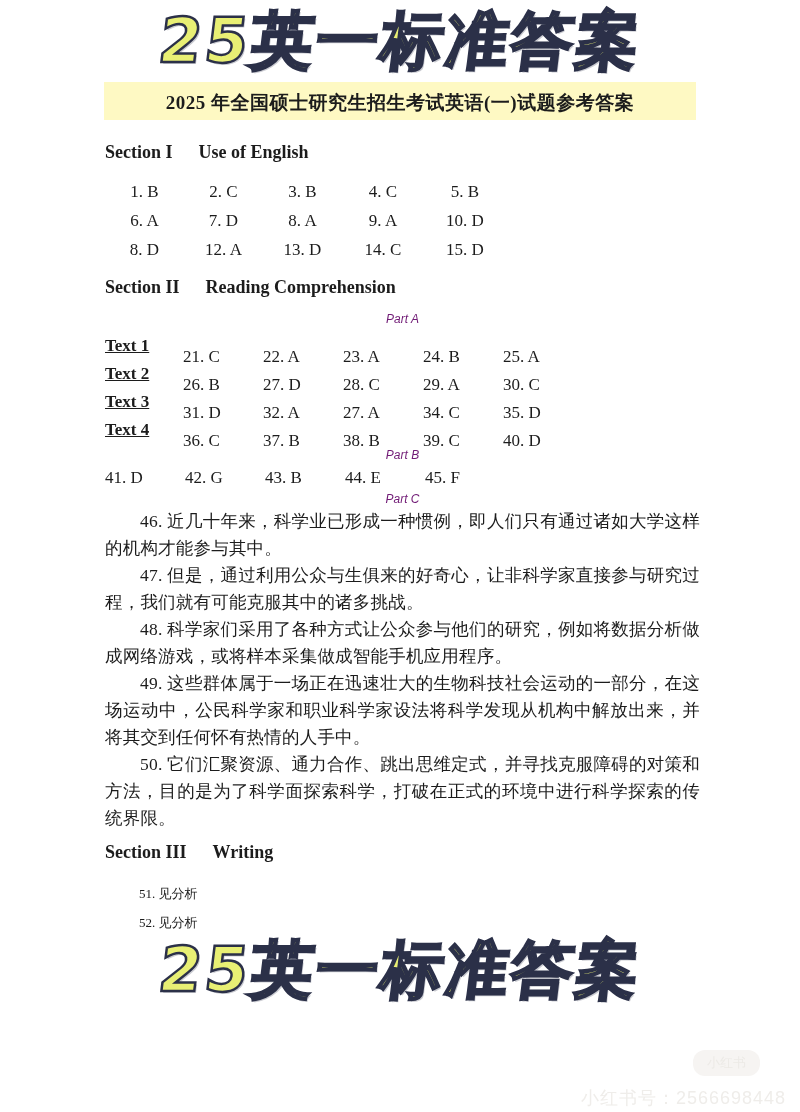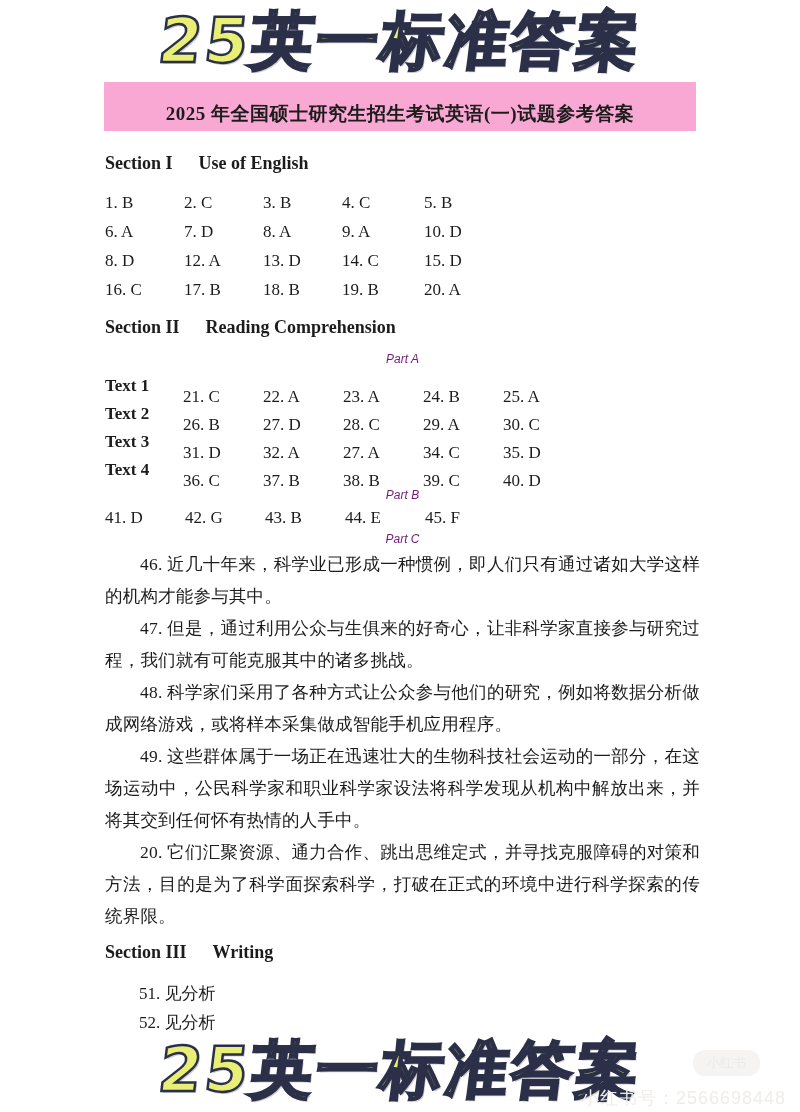--- a/index.html
+++ b/index.html
@@ -28,23 +28,23 @@
     color:#e8ef74;
     -webkit-text-stroke:2.5px #2b3048;
     text-shadow:2px 2px 0 rgba(43,48,72,.25);
   }
   .banner.bottom { margin-top:2px; }
 
   
   .header-bar {
     width:592px;
     margin:10px auto 0;
-    background:#f9a8d4;
+    background:#fef9c3;
     text-align:center;
-    padding:19px 6px 4px;
+    padding:8px 6px 4px;
   }
   .header-bar .header-title {
     font-weight:bold;
     font-size:19px;
     letter-spacing:.5px;
   }
 
   .content { margin:0 100px 0 105px; }
 
   .section-head {
@@ -60,42 +60,42 @@
     text-align:center;
     font-family:"Liberation Sans","DejaVu Sans",sans-serif;
     font-size:12px;
     color:#701a75;
     font-style:italic;
   }
   .part-a-label { margin-top:14px; margin-bottom:6px; }
   .part-b-label { margin-top:4px; margin-bottom:2px; }
   .part-c-label { margin-bottom:2px; }
 
-  .ans-grid { margin-top:14px; }
+  .ans-grid { margin-top:14px;text-align:center; }
   .ans-row { display:flex; height:29px; align-items:center; font-size:17px; }
   .ans { width:79px; }
   .ans:nth-child(4), .ans:nth-child(5) { width:82px; }
 
   .parta-row { display:flex; height:28px; align-items:center; font-size:17px; }
-  .txt-label { width:78px; font-weight:bold; }
+  .txt-label { width:78px; font-weight:bold;text-decoration:underline; }
   .parta-row .ans { width:80px;margin-top:21px; }
 
   .partb-row { display:flex; height:28px; align-items:center; font-size:17px; }
   .partb-row .ans { width:80px; }
 
   .para {
     font-size:17.5px;
-    line-height:32px;
+    line-height:27px;
     text-indent:2em;
     text-align:justify;
     letter-spacing:.2px;
   }
 
   .writing-items { margin-top:16px; margin-left:34px; }
-  .writing-item { font-size:17px; line-height:29px; }
+  .writing-item { font-size:13px; line-height:29px; }
 
   
   .wm-badge {
     position:absolute; right:40px; bottom:46px;
     background:#f6f4f2; color:#eceae6;
     font-family:"Liberation Sans",sans-serif;
     font-size:13px; padding:4px 14px; border-radius:12px;
   }
   .wm-id {
     position:absolute; right:14px; bottom:12px;
@@ -137,27 +137,20 @@
         <span class="ans">9. A</span>
         <span class="ans">10. D</span>
       </div>
       <div class="ans-row">
         <span class="ans">8. D</span>
         <span class="ans">12. A</span>
         <span class="ans">13. D</span>
         <span class="ans">14. C</span>
         <span class="ans">15. D</span>
       </div>
-      <div class="ans-row">
-        <span class="ans">16. C</span>
-        <span class="ans">17. B</span>
-        <span class="ans">18. B</span>
-        <span class="ans">19. B</span>
-        <span class="ans">20. A</span>
-      </div>
     </div>
 
     <div class="section-head sec2-head">
       <span class="sec-label">Section II</span><span class="sec-title">Reading Comprehension</span>
     </div>
 
     <div class="part-label part-a-label">Part A</div>
     <div>
       <div class="parta-row">
         <span class="txt-label">Text 1</span>
@@ -201,21 +194,21 @@
       <span class="ans">44. E</span>
       <span class="ans">45. F</span>
     </div>
 
     <div class="part-label part-c-label">Part C</div>
     <div>
       <p class="para">46. 近几十年来，科学业已形成一种惯例，即人们只有通过诸如大学这样的机构才能参与其中。</p>
       <p class="para">47. 但是，通过利用公众与生俱来的好奇心，让非科学家直接参与研究过程，我们就有可能克服其中的诸多挑战。</p>
       <p class="para">48. 科学家们采用了各种方式让公众参与他们的研究，例如将数据分析做成网络游戏，或将样本采集做成智能手机应用程序。</p>
       <p class="para">49. 这些群体属于一场正在迅速壮大的生物科技社会运动的一部分，在这场运动中，公民科学家和职业科学家设法将科学发现从机构中解放出来，并将其交到任何怀有热情的人手中。</p>
-      <p class="para">20. 它们汇聚资源、通力合作、跳出思维定式，并寻找克服障碍的对策和方法，目的是为了科学面探索科学，打破在正式的环境中进行科学探索的传统界限。</p>
+      <p class="para">50. 它们汇聚资源、通力合作、跳出思维定式，并寻找克服障碍的对策和方法，目的是为了科学面探索科学，打破在正式的环境中进行科学探索的传统界限。</p>
     </div>
 
     <div class="section-head sec3-head">
       <span class="sec-label">Section III</span><span class="sec-title">Writing</span>
     </div>
     <div class="writing-items">
       <div class="writing-item">51. 见分析</div>
       <div class="writing-item">52. 见分析</div>
     </div>
 

